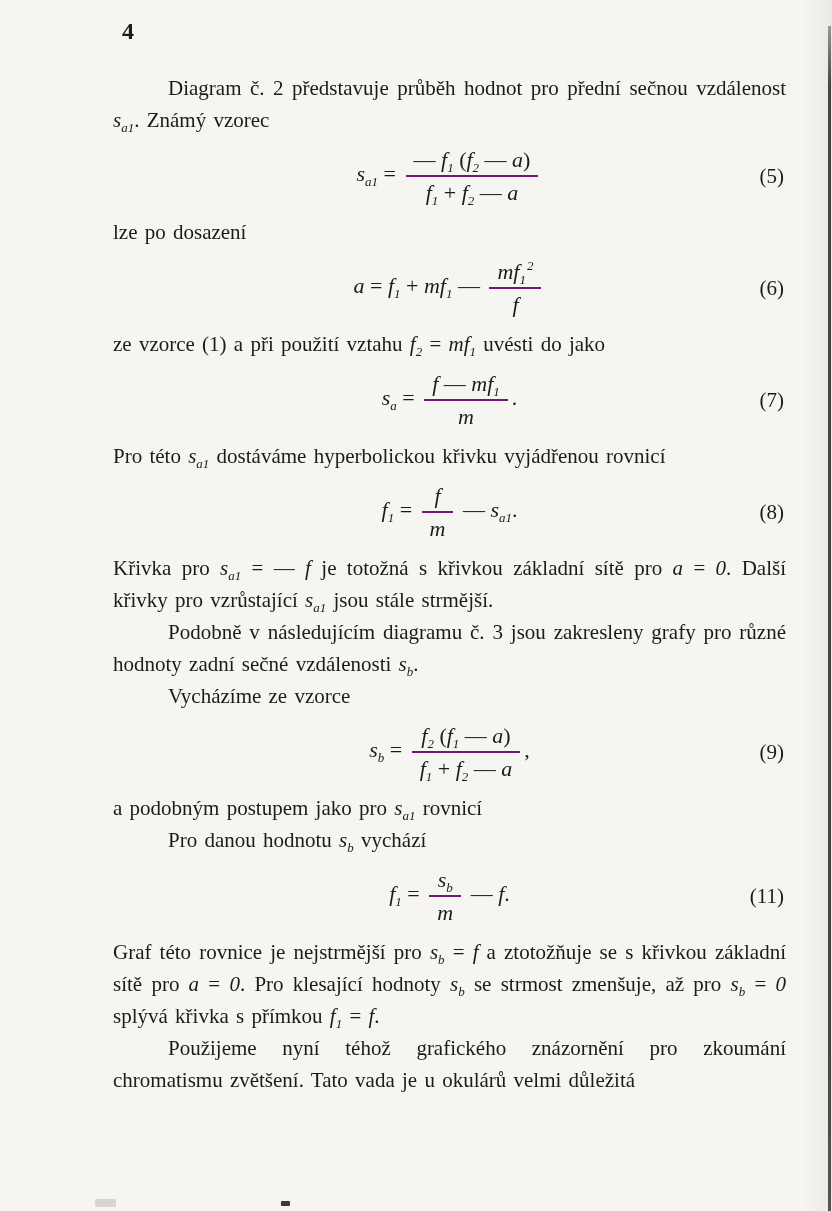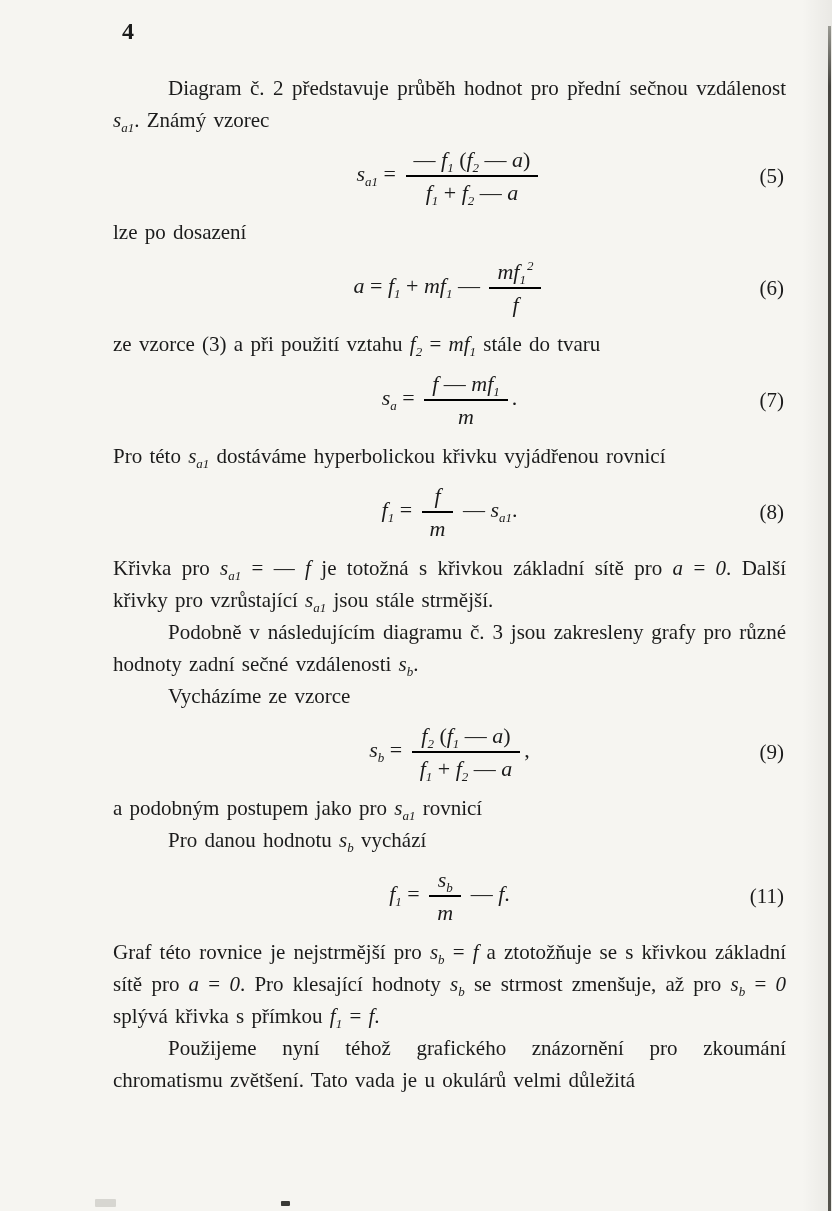--- a/index.html
+++ b/index.html
@@ -39,41 +39,41 @@
 
   .it  { font-style:italic; }
   .rm  { font-style:normal; }
   .sub { font-size:13px; font-style:italic; vertical-align:-5px; line-height:0; letter-spacing:0; }
   .sup { font-size:13px; font-style:italic; vertical-align:9px;  line-height:0; margin-left:1px; }
 
   .eq { position:relative; text-align:center; margin:10px 0; line-height:30px; word-spacing:normal; }
   .eq-body { display:inline-block; font-size:22px; }
   .run { display:inline; }
   .frac { display:inline-block; vertical-align:middle; text-align:center; margin:0 4px; }
-  .frac .fnum { display:block; padding:0 8px 2px; border-bottom:2px solid #000000; line-height:27px; }
+  .frac .fnum { display:block; padding:0 8px 2px; border-bottom:2px solid #701a75; line-height:27px; }
   .frac .fden { display:block; padding:2px 8px 0; line-height:27px; }
   .eq-num { position:absolute; right:2px; top:50%; transform:translateY(-50%);
     font-size:21px; font-style:normal; }
 </style>
 </head>
 <body style="background: rgb(246, 245, 241); color: rgb(27, 27, 27);">
 
 <div class="edge-shade"></div>
 <div class="edge-line"></div>
 <div class="smudge-a"></div>
 <div class="smudge-b"></div>
 
 <div class="page-number">4</div>
 
 <main class="content" id="content">
     <p class="para ind"><span class="rm">Diagram č. 2 představuje průběh hodnot pro přední sečnou vzdálenost </span><span class="it">s<span class="sub">a1</span></span><span class="rm">. Známý vzorec</span></p>
     <div class="eq"><span class="eq-body"><span class="run"><span class="it">s<span class="sub">a1</span></span><span class="rm"> = </span></span><span class="frac"><span class="fnum"><span class="rm">— </span><span class="it">f<span class="sub">1</span></span><span class="rm"> (</span><span class="it">f<span class="sub">2</span></span><span class="rm"> — </span><span class="it">a</span><span class="rm">)</span></span><span class="fden"><span class="it">f<span class="sub">1</span></span><span class="rm"> + </span><span class="it">f<span class="sub">2</span></span><span class="rm"> — </span><span class="it">a</span></span></span></span><span class="eq-num">(5)</span></div>
     <p class="para"><span class="rm">lze po dosazení</span></p>
     <div class="eq"><span class="eq-body"><span class="run"><span class="it">a</span><span class="rm"> = </span><span class="it">f<span class="sub">1</span></span><span class="rm"> + </span><span class="it">mf<span class="sub">1</span></span><span class="rm"> — </span></span><span class="frac"><span class="fnum"><span class="it">mf<span class="sub">1</span><span class="sup">2</span></span></span><span class="fden"><span class="it">f</span></span></span></span><span class="eq-num">(6)</span></div>
-    <p class="para"><span class="rm">ze vzorce (3) a při použití vztahu </span><span class="it">f<span class="sub">2</span></span><span class="rm"> = </span><span class="it">mf<span class="sub">1</span></span><span class="rm"> stále do tvaru</span></p>
+    <p class="para"><span class="rm">ze vzorce (1) a při použití vztahu </span><span class="it">f<span class="sub">2</span></span><span class="rm"> = </span><span class="it">mf<span class="sub">1</span></span><span class="rm"> uvésti do jako</span></p>
     <div class="eq"><span class="eq-body"><span class="run"><span class="it">s<span class="sub">a</span></span><span class="rm"> = </span></span><span class="frac"><span class="fnum"><span class="it">f</span><span class="rm"> — </span><span class="it">mf<span class="sub">1</span></span></span><span class="fden"><span class="it">m</span></span></span><span class="run"><span class="rm">.</span></span></span><span class="eq-num">(7)</span></div>
     <p class="para"><span class="rm">Pro této </span><span class="it">s<span class="sub">a1</span></span><span class="rm"> dostáváme hyperbolickou křivku vyjádřenou rovnicí</span></p>
     <div class="eq"><span class="eq-body"><span class="run"><span class="it">f<span class="sub">1</span></span><span class="rm"> = </span></span><span class="frac"><span class="fnum"><span class="it">f</span></span><span class="fden"><span class="it">m</span></span></span><span class="run"><span class="rm"> — </span><span class="it">s<span class="sub">a1</span></span><span class="rm">.</span></span></span><span class="eq-num">(8)</span></div>
     <p class="para"><span class="rm">Křivka pro </span><span class="it">s<span class="sub">a1</span></span><span class="rm"> = — </span><span class="it">f</span><span class="rm"> je totožná s křivkou základní sítě pro </span><span class="it">a</span><span class="rm"> = </span><span class="it">0</span><span class="rm">. Další křivky pro vzrůstající </span><span class="it">s<span class="sub">a1</span></span><span class="rm"> jsou stále strmější.</span></p>
     <p class="para ind"><span class="rm">Podobně v následujícím diagramu č. 3 jsou zakresleny grafy pro různé hodnoty zadní sečné vzdálenosti </span><span class="it">s<span class="sub">b</span></span><span class="rm">.</span></p>
     <p class="para ind"><span class="rm">Vycházíme ze vzorce</span></p>
     <div class="eq"><span class="eq-body"><span class="run"><span class="it">s<span class="sub">b</span></span><span class="rm"> = </span></span><span class="frac"><span class="fnum"><span class="it">f<span class="sub">2</span></span><span class="rm"> (</span><span class="it">f<span class="sub">1</span></span><span class="rm"> — </span><span class="it">a</span><span class="rm">)</span></span><span class="fden"><span class="it">f<span class="sub">1</span></span><span class="rm"> + </span><span class="it">f<span class="sub">2</span></span><span class="rm"> — </span><span class="it">a</span></span></span><span class="run"><span class="rm">,</span></span></span><span class="eq-num">(9)</span></div>
     <p class="para"><span class="rm">a podobným postupem jako pro </span><span class="it">s<span class="sub">a1</span></span><span class="rm"> rovnicí</span></p>
     <p class="para ind"><span class="rm">Pro danou hodnotu </span><span class="it">s<span class="sub">b</span></span><span class="rm"> vychází</span></p>
     <div class="eq"><span class="eq-body"><span class="run"><span class="it">f<span class="sub">1</span></span><span class="rm"> = </span></span><span class="frac"><span class="fnum"><span class="it">s<span class="sub">b</span></span></span><span class="fden"><span class="it">m</span></span></span><span class="run"><span class="rm"> — </span><span class="it">f</span><span class="rm">.</span></span></span><span class="eq-num">(11)</span></div>

